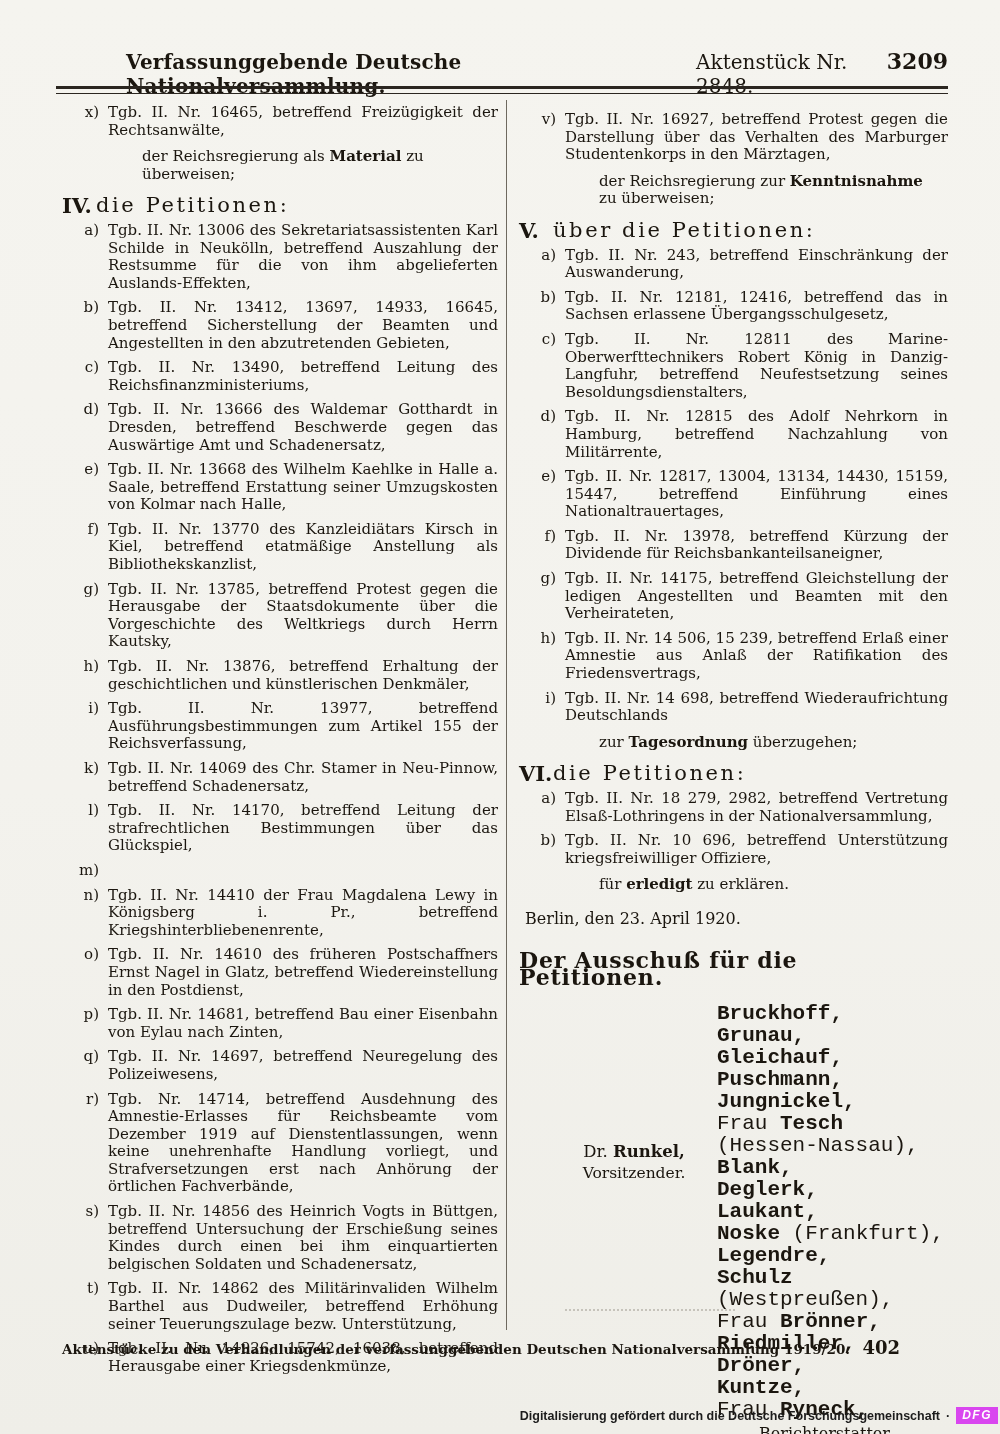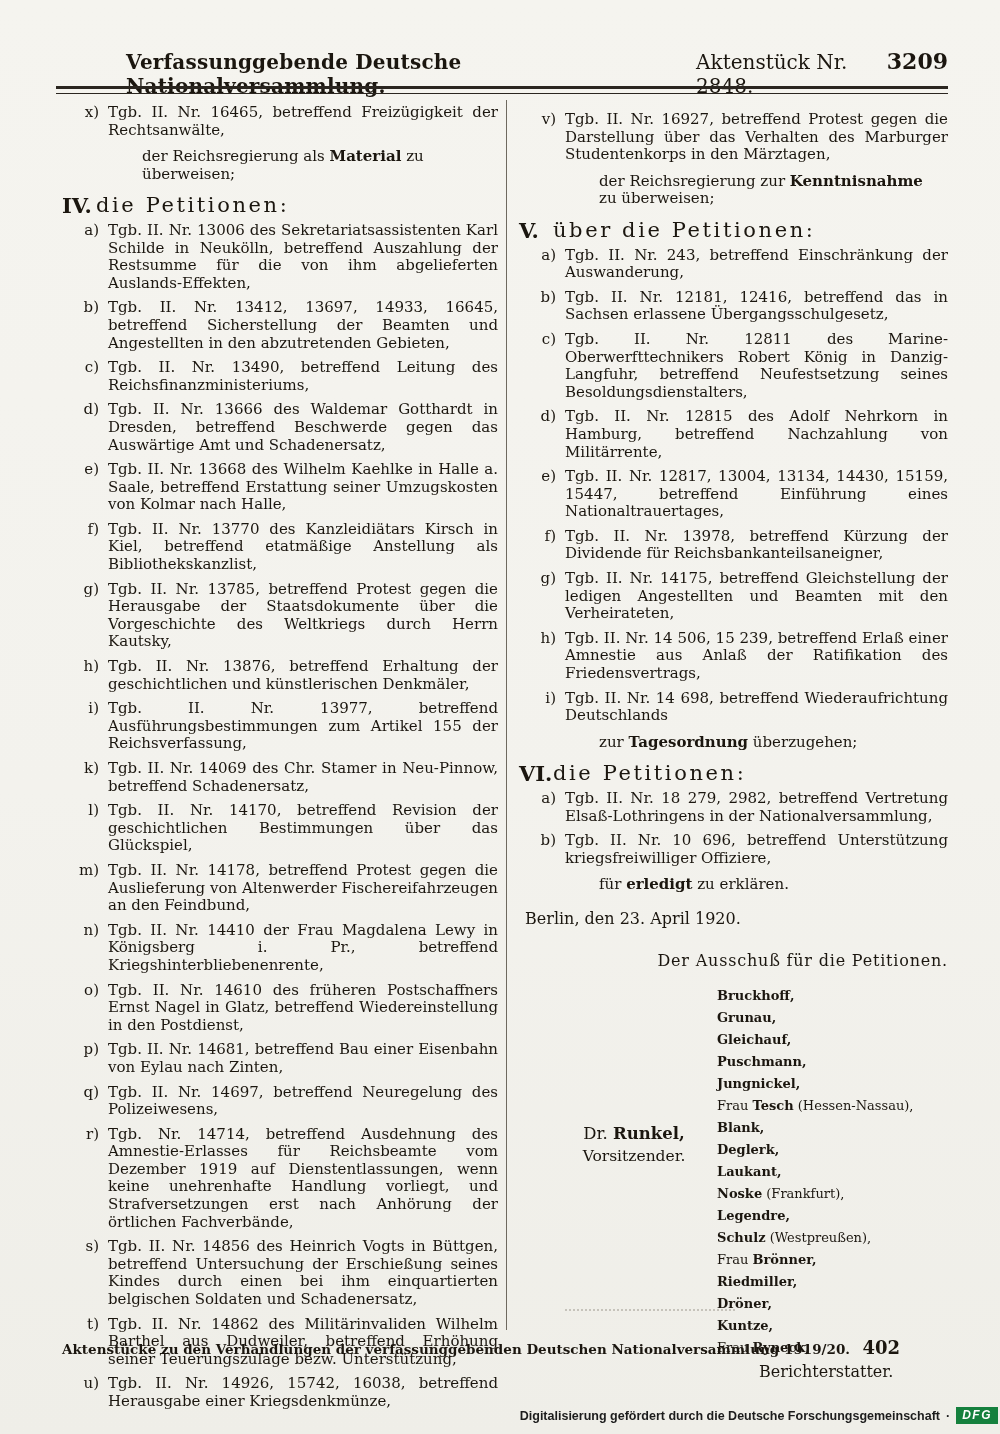--- a/index.html
+++ b/index.html
@@ -34,26 +34,26 @@
 
   .entry-heading { display: flex; margin-top: 14px; font-size: 21px; }
   .entry-heading .rnum { flex: 0 0 34px; font-weight: 700; }
   .entry-heading .htxt { letter-spacing: 2.6px; }
 
   .entry-res { margin: 9px 6px 9px 80px; }
   .entry-res b { font-weight: 700; }
 
   
   .dateline { margin-top: 16px; margin-left: 6px; font-size: 16px; }
-  .committee { margin-top: 24px; text-align: right; font-size: 16px; font-weight: 400; letter-spacing: 0.8px; }
+  .committee { margin-top: 24px; text-align: left; font-size: 22px; font-weight: 700; letter-spacing: 0.8px; }
   .sigblock { position: relative; margin-top: 16px; min-height: 408px; }
   .chair { position: absolute; left: 30px; top: 140px; width: 170px; text-align: center; font-size: 16.5px; }
   .chair .nm { font-weight: 700; }
   .chair .role { margin-top: 5px; font-size: 15.5px; }
-  .members { margin: 0 0 0 198px; padding: 0; list-style: none; font-size: 13px; line-height: 22px; font-weight: 700; }
+  .members { margin: 0 0 0 198px; padding: 0; list-style: none; font-size: 21px; line-height: 22px; font-weight: 700; font-family: Liberation Mono, monospace; }
   .members .pre, .members .post { font-weight: 400; }
   .reporter { margin-left: 240px; margin-top: 4px; font-size: 16px; }
 
   
   .footer { position: absolute; left: 62px; top: 1337px; width: 886px; display: flex; align-items: baseline;
             font-size: 13.5px; font-weight: 600; }
   .footer .num { margin-left: auto; margin-right: 48px; font-size: 18px; }
 
   .artifact { position: absolute; left: 565px; top: 1309px; width: 170px; border-top: 2px dotted #c6c3bb; }
 
@@ -120,25 +120,24 @@
     <div class="entry-item">
       <span class="lbl">i)</span>
       <span class="txt">Tgb. II. Nr. 13977, betreffend Ausführungsbestimmungen zum Artikel 155 der Reichsverfassung,</span>
     </div>
     <div class="entry-item">
       <span class="lbl">k)</span>
       <span class="txt">Tgb. II. Nr. 14069 des Chr. Stamer in Neu-Pinnow, betreffend Schadenersatz,</span>
     </div>
     <div class="entry-item">
       <span class="lbl">l)</span>
-      <span class="txt">Tgb. II. Nr. 14170, betreffend Revision der geschichtlichen Bestimmungen über das Glückspiel,</span>
+      <span class="txt">Tgb. II. Nr. 14170, betreffend Leitung der strafrechtlichen Bestimmungen über das Glückspiel,</span>
     </div>
     <div class="entry-item">
       <span class="lbl">m)</span>
-      <span class="txt">Tgb. II. Nr. 14178, betreffend Protest gegen die Auslieferung von Altenwerder Fischereifahrzeugen an den Feindbund,</span>
     </div>
     <div class="entry-item">
       <span class="lbl">n)</span>
       <span class="txt">Tgb. II. Nr. 14410 der Frau Magdalena Lewy in Königsberg i. Pr., betreffend Kriegshinterbliebenenrente,</span>
     </div>
     <div class="entry-item">
       <span class="lbl">o)</span>
       <span class="txt">Tgb. II. Nr. 14610 des früheren Postschaffners Ernst Nagel in Glatz, betreffend Wiedereinstellung in den Postdienst,</span>
     </div>
     <div class="entry-item">
@@ -264,14 +263,14 @@
 <div class="artifact"></div>
 
 <div class="footer">
   <span>Aktenstücke zu den Verhandlungen der verfassunggebenden Deutschen Nationalversammlung 1919/20.</span>
   <span class="num">402</span>
 </div>
 
 <div class="dfg">
   <span>Digitalisierung gefördert durch die Deutsche Forschungsgemeinschaft</span>
   <span class="sep">·</span>
-  <span class="box" style="background: #15803d;">DFG</span>
+  <span class="box" style="background: #d946ef;">DFG</span>
 </div>
 
 </body></html>

